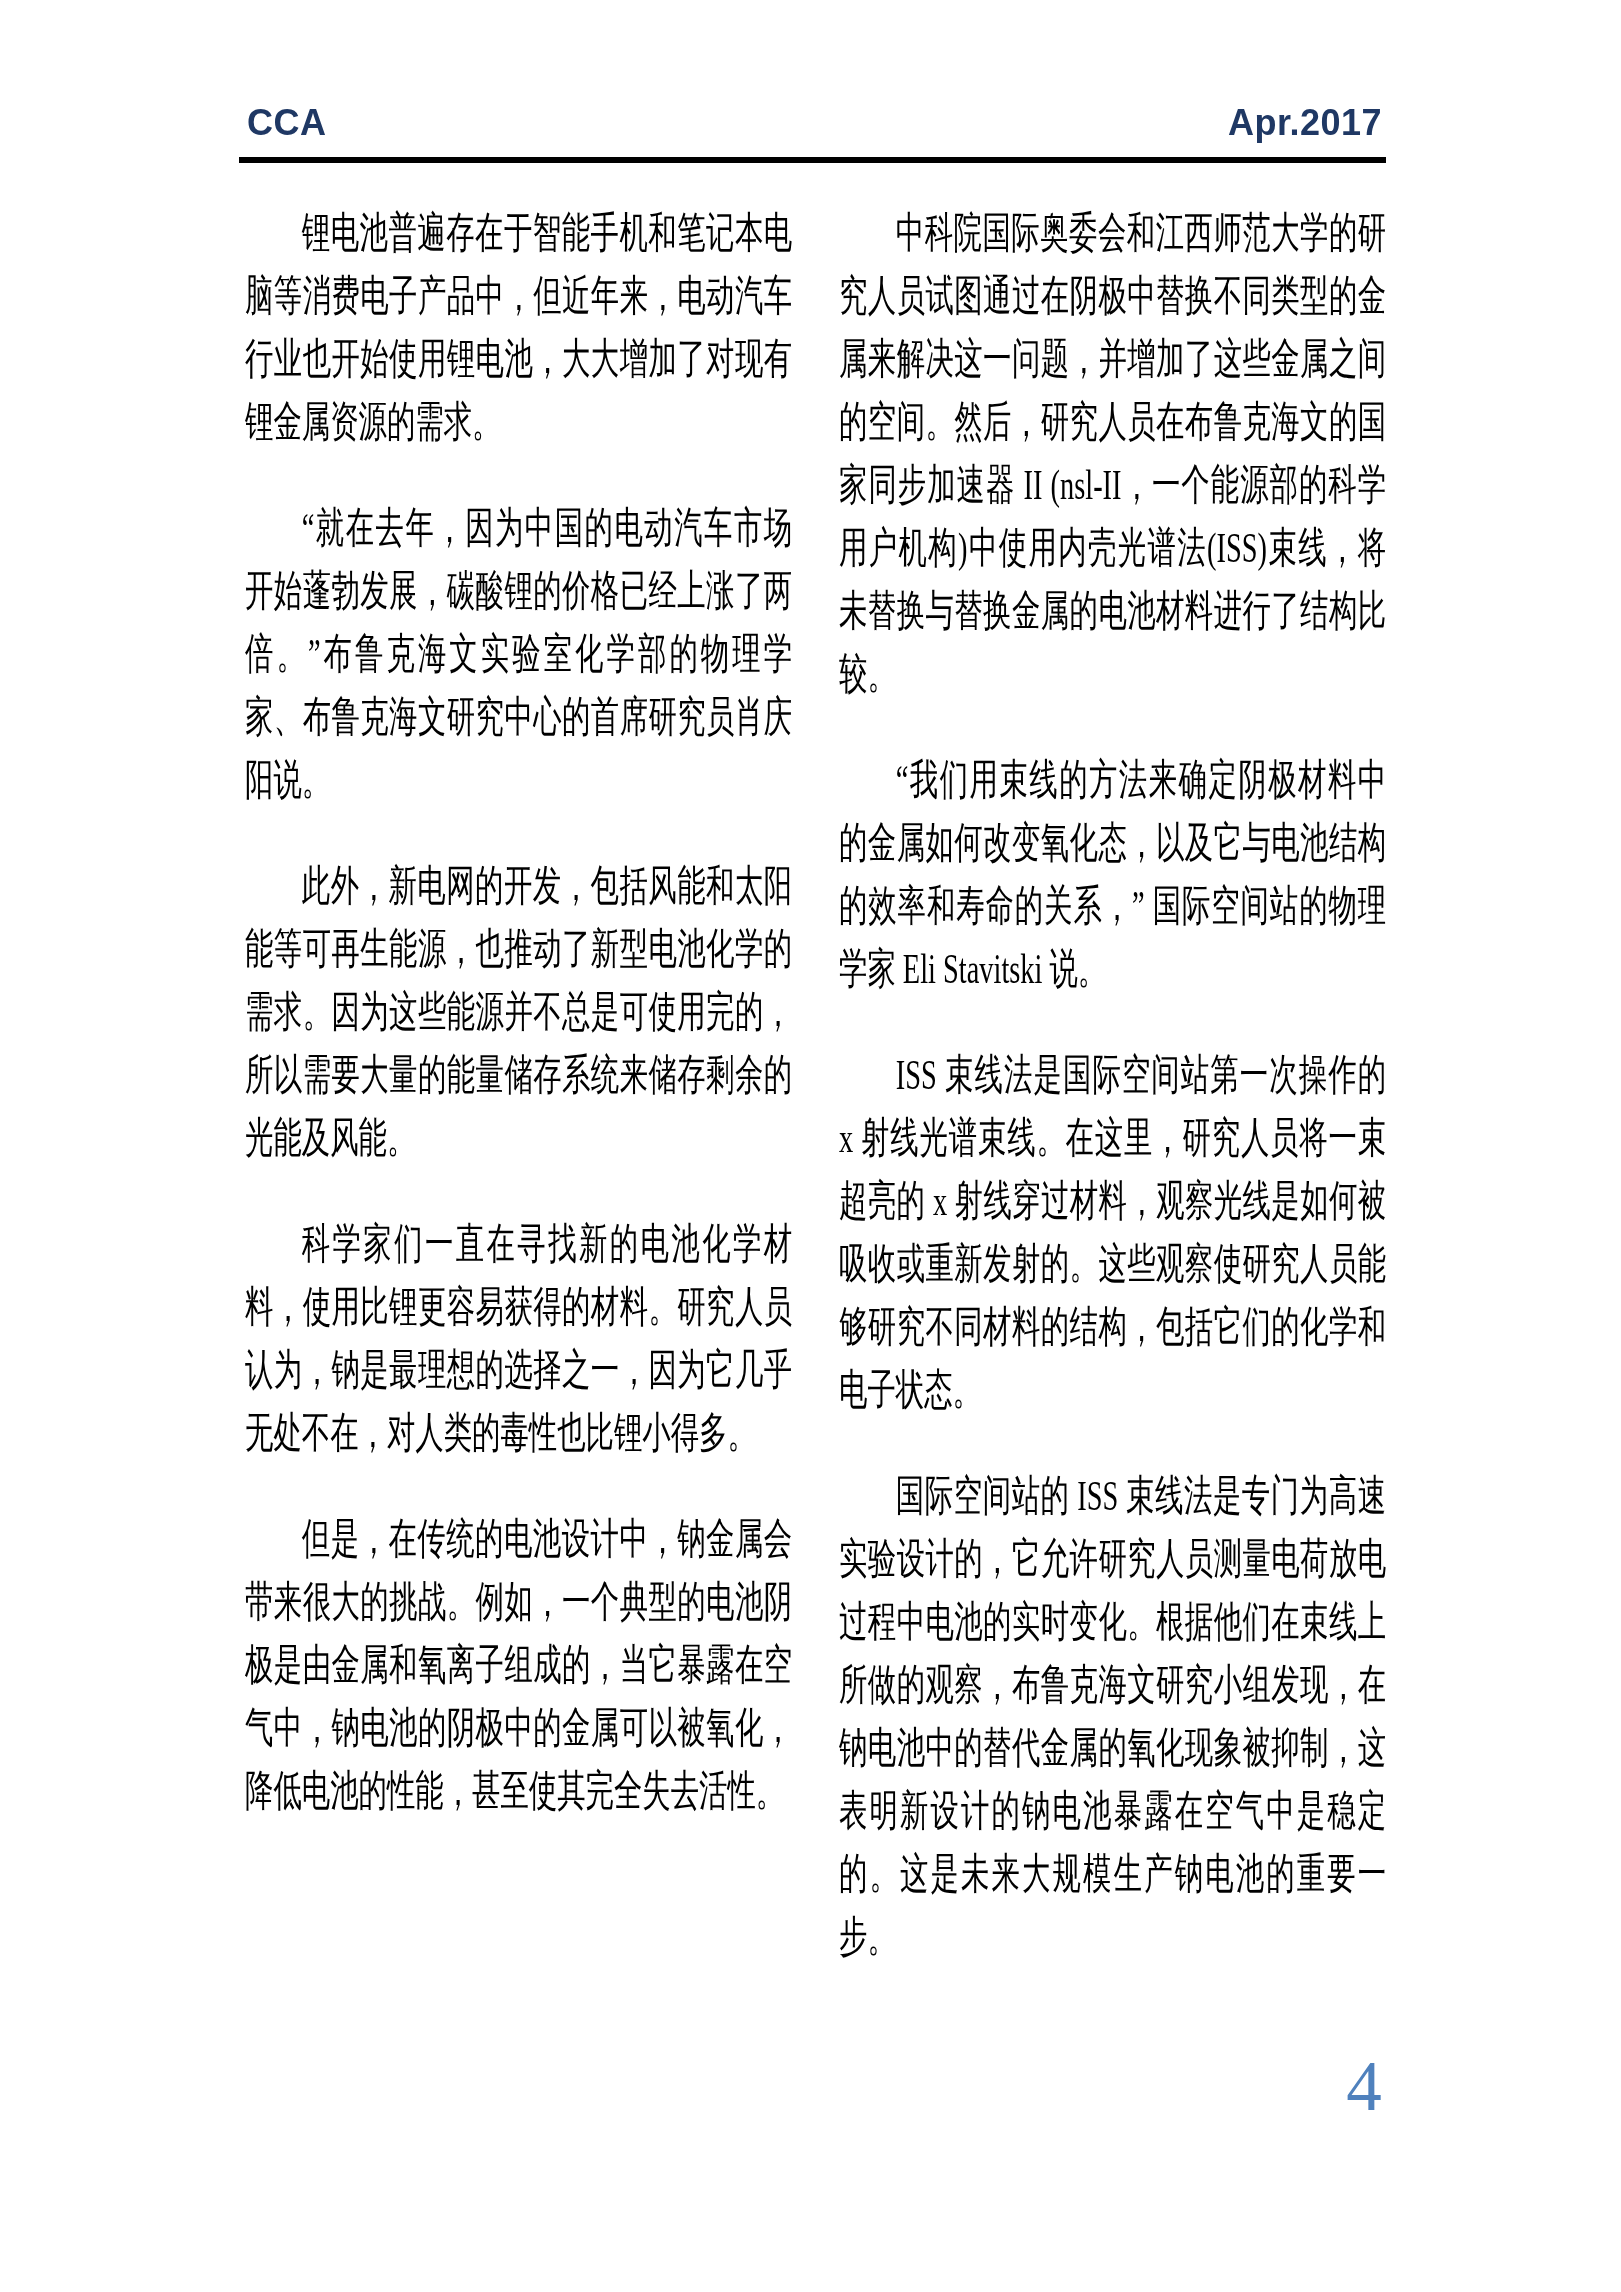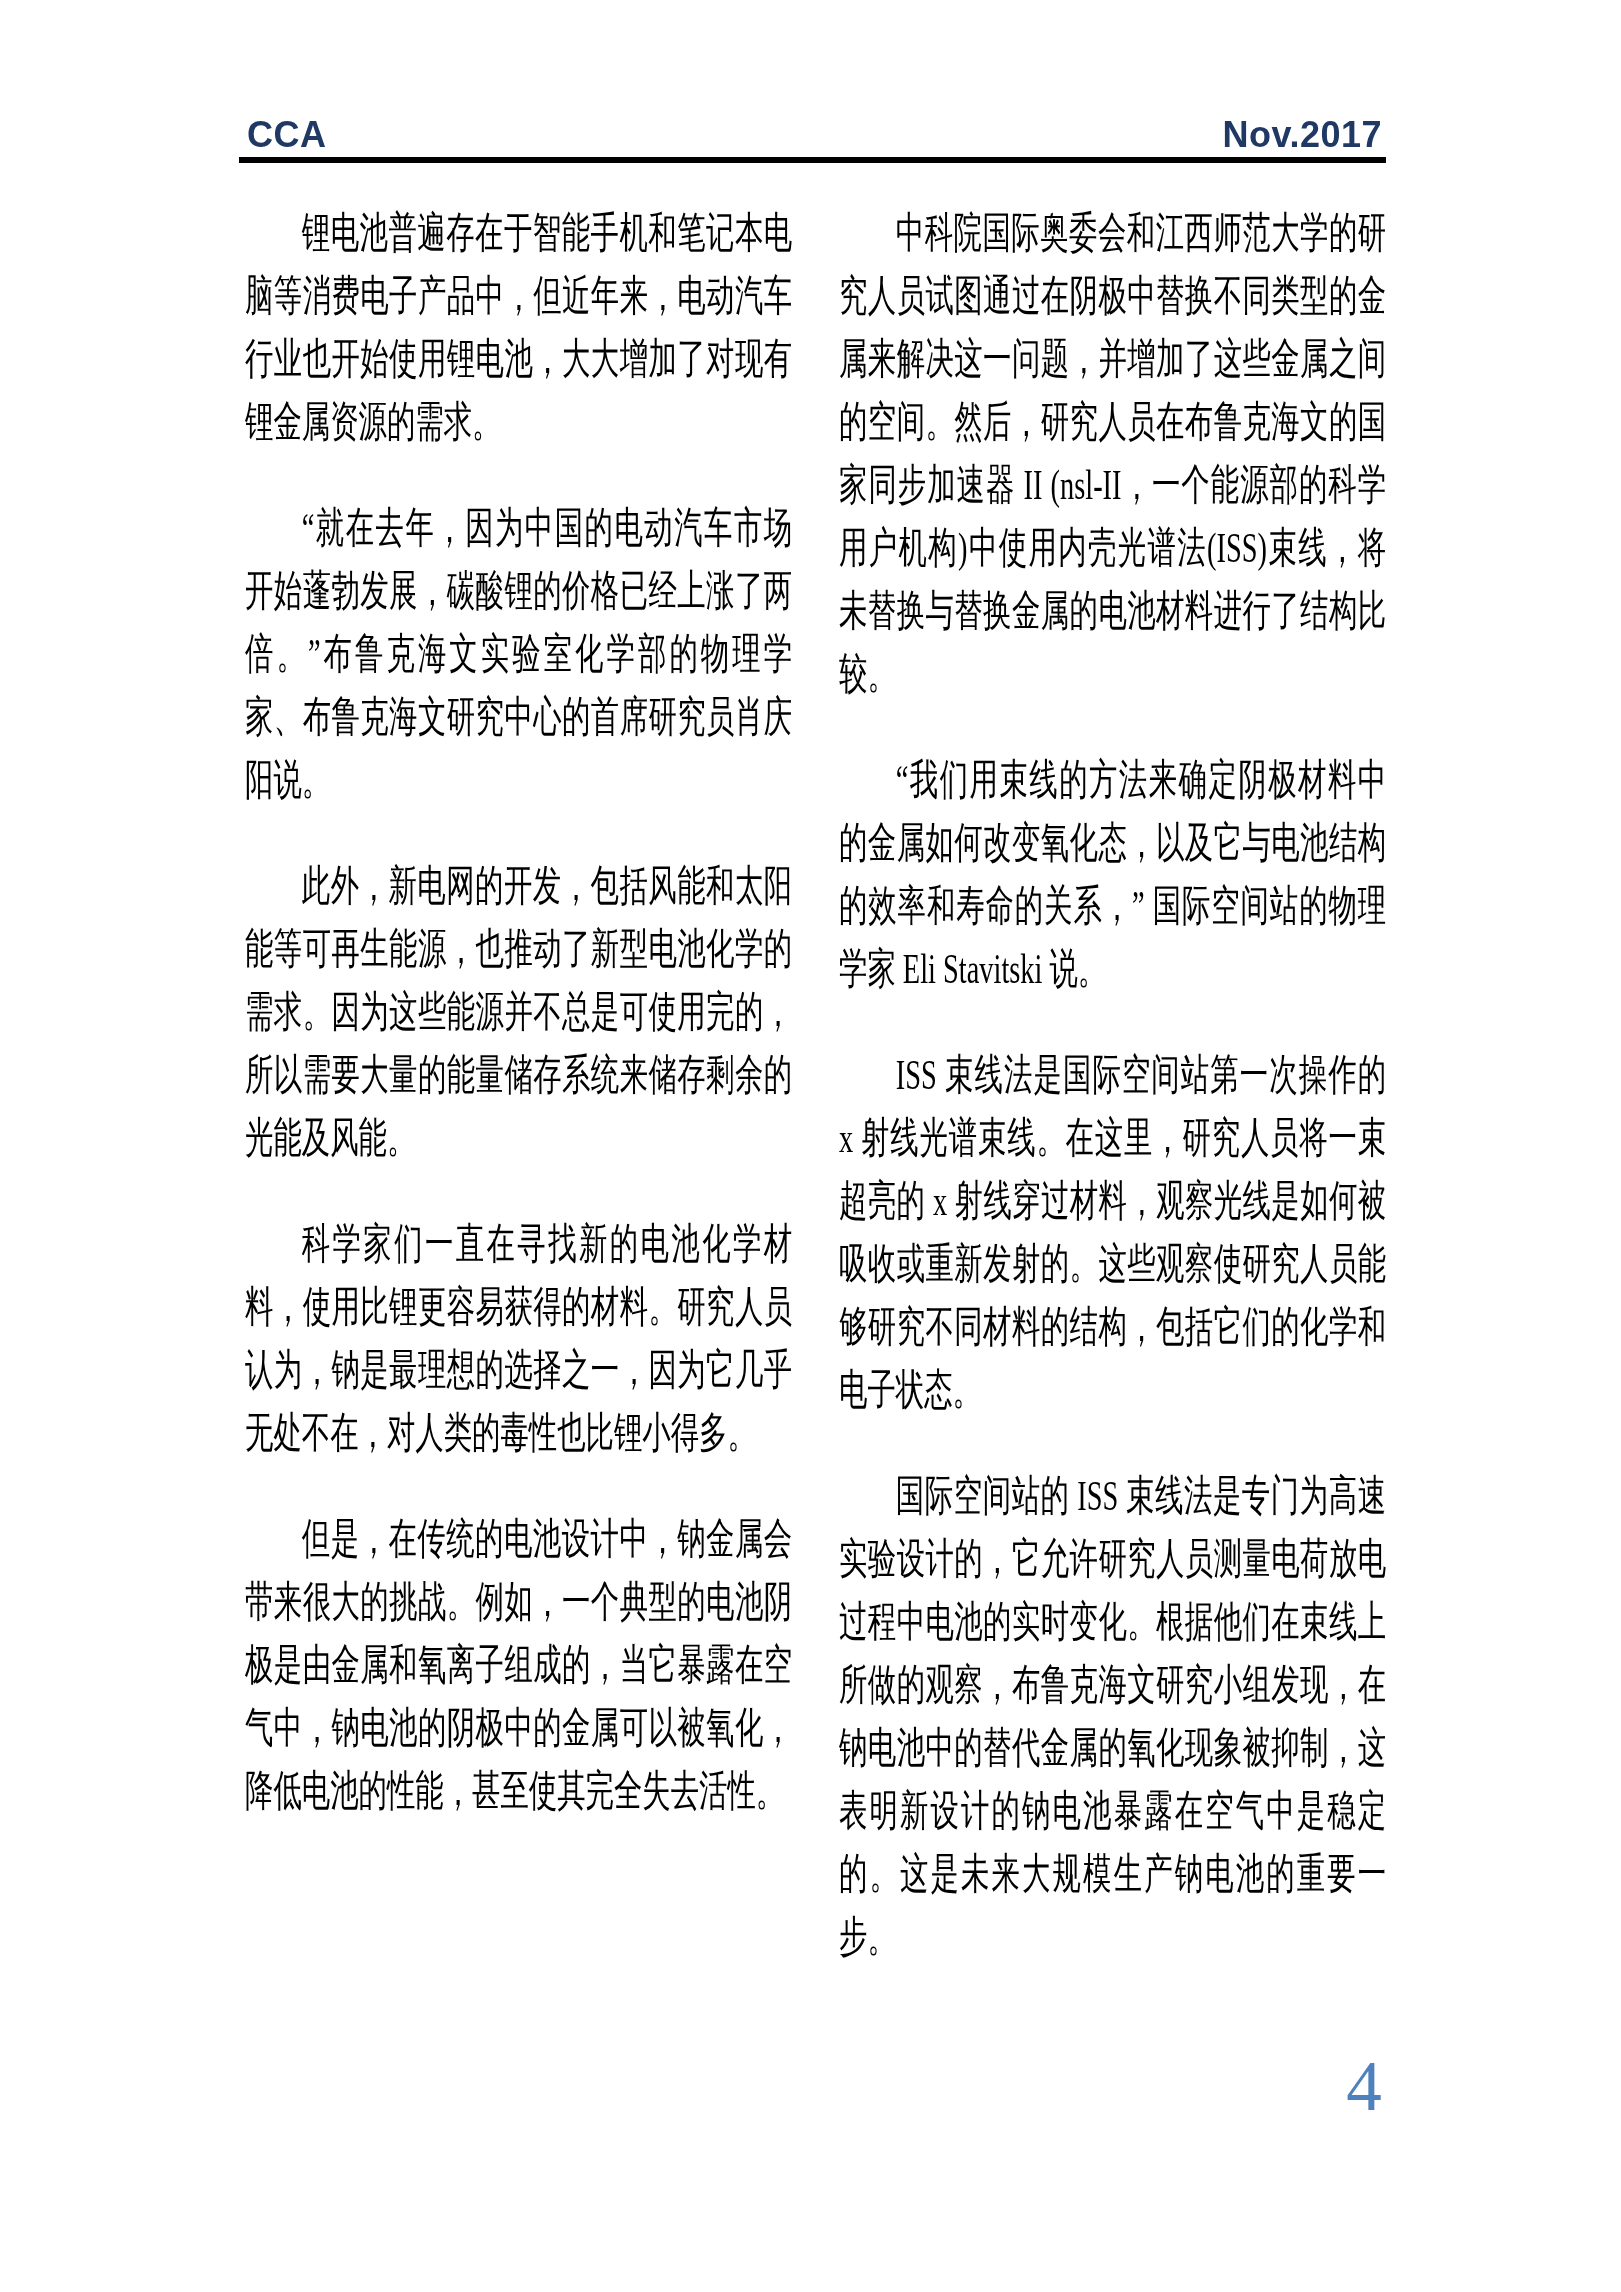--- a/index.html
+++ b/index.html
@@ -11,21 +11,21 @@
     position: relative;
     width: 1621px;
     height: 2293px;
     background: #ffffff;
     overflow: hidden;
     font-family: "Liberation Serif", "DejaVu Serif", serif;
   }
   .header {
     position: absolute;
     left: 247px;
-    top: 114px;
+    top: 102px;
     width: 1135px;
     display: flex;
     justify-content: space-between;
     align-items: baseline;
     font-family: "Liberation Sans", "DejaVu Sans", sans-serif;
     font-weight: bold;
     font-size: 36px;
     letter-spacing: 0.5px;
     color: #1f3864;
   }
@@ -66,21 +66,21 @@
     color: #4f81bd;
   }
 </style>
 </head>
 <body>
 
 <div class="page">
 
   <div class="header" style="color: rgb(31, 56, 100);">
     <span>CCA</span>
-    <span>Nov.2017</span>
+    <span>Apr.2017</span>
   </div>
 
   <div class="rule"></div>
 
   <div class="col col-left">
       <p>锂电池普遍存在于智能手机和笔记本电脑等消费电子产品中，但近年来，电动汽车行业也开始使用锂电池，大大增加了对现有锂金属资源的需求。</p>
       <p>“就在去年，因为中国的电动汽车市场开始蓬勃发展，碳酸锂的价格已经上涨了两倍。”布鲁克海文实验室化学部的物理学家、布鲁克海文研究中心的首席研究员肖庆阳说。</p>
       <p>此外，新电网的开发，包括风能和太阳能等可再生能源，也推动了新型电池化学的需求。因为这些能源并不总是可使用完的，所以需要大量的能量储存系统来储存剩余的光能及风能。</p>
       <p>科学家们一直在寻找新的电池化学材料，使用比锂更容易获得的材料。研究人员认为，钠是最理想的选择之一，因为它几乎无处不在，对人类的毒性也比锂小得多。</p>
       <p>但是，在传统的电池设计中，钠金属会带来很大的挑战。例如，一个典型的电池阴极是由金属和氧离子组成的，当它暴露在空气中，钠电池的阴极中的金属可以被氧化，降低电池的性能，甚至使其完全失去活性。</p>

